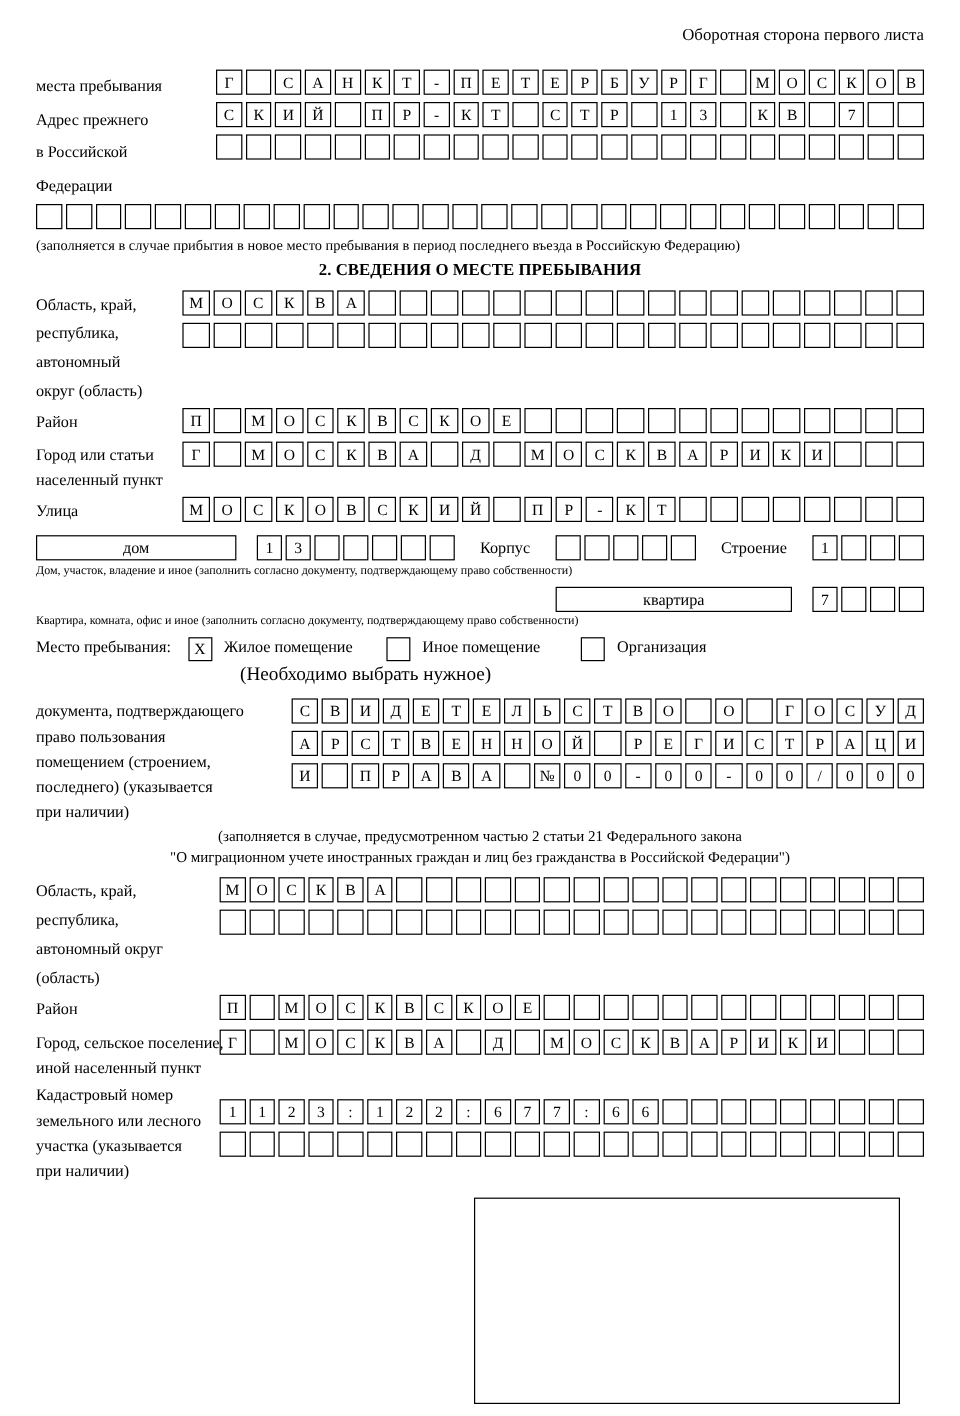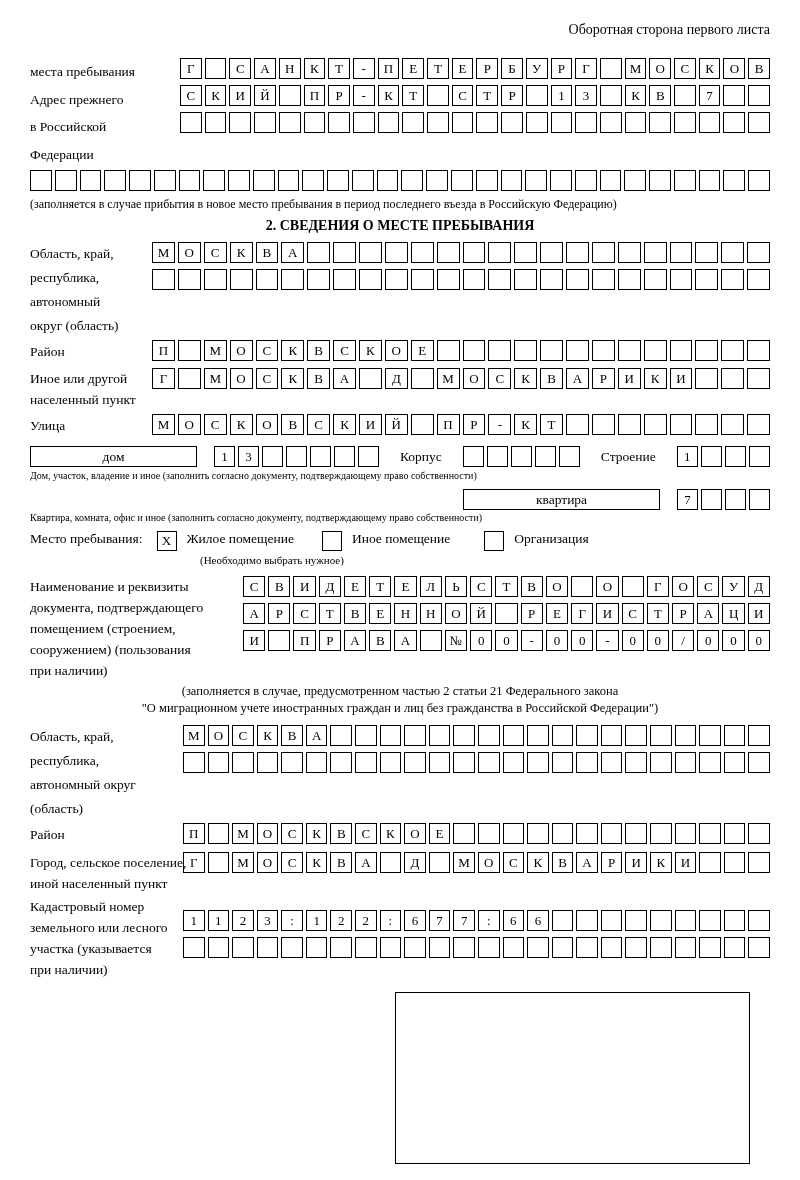--- a/index.html
+++ b/index.html
@@ -47,21 +47,21 @@
   .inline-lab{line-height:22px;padding:0 8px;white-space:nowrap;}
 
   
   .stay-row{display:flex;align-items:flex-start;margin-top:8px;}
   .stay-row .cap{white-space:nowrap;}
   .cb{
     display:inline-block;width:18px;height:18px;border:1.5px solid #000;
     text-align:center;line-height:18px;font-size:13px;margin:0 10px 0 14px;flex:0 0 auto;
   }
   .opt{white-space:nowrap;}
-  .stay-note{font-size:11px;margin:3px 0 10px 170px;}
+  .stay-note{font-size:16px;margin:3px 0 10px 170px;}
 
   .law-note{font-size:12.5px;text-align:center;line-height:17px;margin:0 0 8px 0;}
   .actual-title{margin-top:22px;}
 
   .rows-offset{margin-top:14px;}
 
   
   .stamp-wrap{margin-top:12px;}
   .stamp-box{margin-left:365px;width:353px;height:170px;border:1.5px solid #000;}
 </style>
@@ -284,21 +284,21 @@
         <div class="cell"></div>
         <div class="cell"></div>
         <div class="cell"></div>
         <div class="cell"></div>
         <div class="cell"></div>
       </div>
   </div>
 
   <div class="grid g122" style="margin-top:4px;">
     <div class="lbl lh21">
-        <div class="ln">Иное или другой</div>
+        <div class="ln">Город или статьи</div>
         <div class="ln">населенный пункт</div>
       </div>
     <div class="cellrow tight">
         <div class="cell">Г</div>
         <div class="cell"></div>
         <div class="cell">М</div>
         <div class="cell">О</div>
         <div class="cell">С</div>
         <div class="cell">К</div>
         <div class="cell">В</div>
@@ -398,24 +398,24 @@
     <span class="opt">Жилое помещение</span>
     <span class="cb" style="margin-left:28px;"></span>
     <span class="opt">Иное помещение</span>
     <span class="cb" style="margin-left:34px;"></span>
     <span class="opt">Организация</span>
   </div>
   <div class="stay-note">(Необходимо выбрать нужное)</div>
 
   <div class="grid g213">
     <div class="lbl lh21">
-        <div class="ln">Наименование и реквизиты</div>
         <div class="ln">документа, подтверждающего</div>
+        <div class="ln">право пользования</div>
         <div class="ln">помещением (строением,</div>
-        <div class="ln">сооружением) (пользования</div>
+        <div class="ln">последнего) (указывается</div>
         <div class="ln">при наличии)</div>
       </div>
     <div>
       <div class="cellrow">
           <div class="cell">С</div>
           <div class="cell">В</div>
           <div class="cell">И</div>
           <div class="cell">Д</div>
           <div class="cell">Е</div>
           <div class="cell">Т</div>

